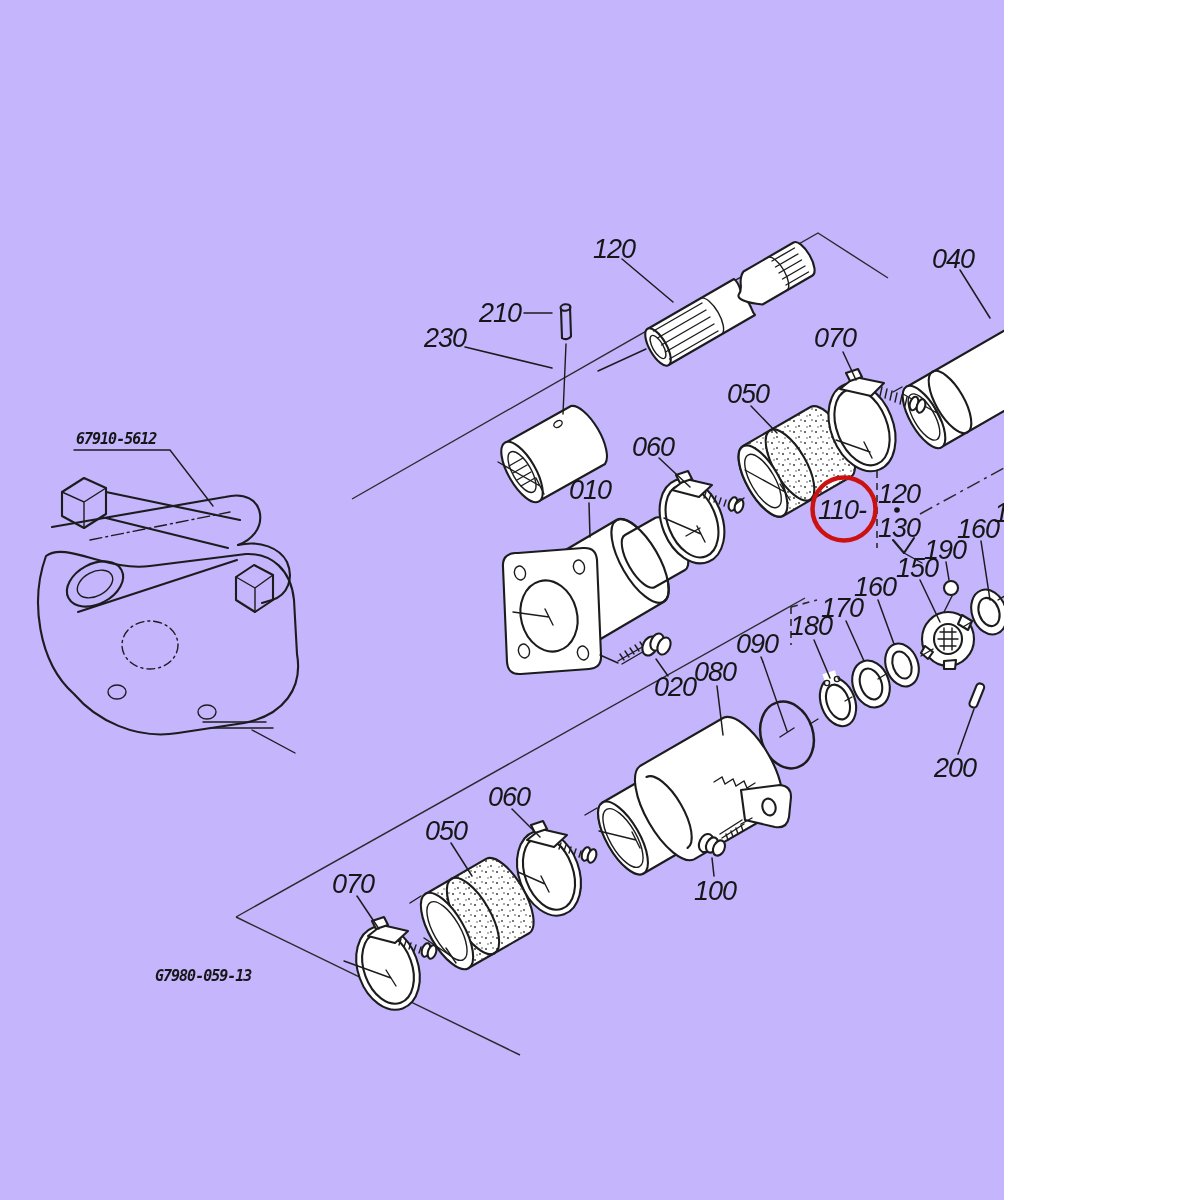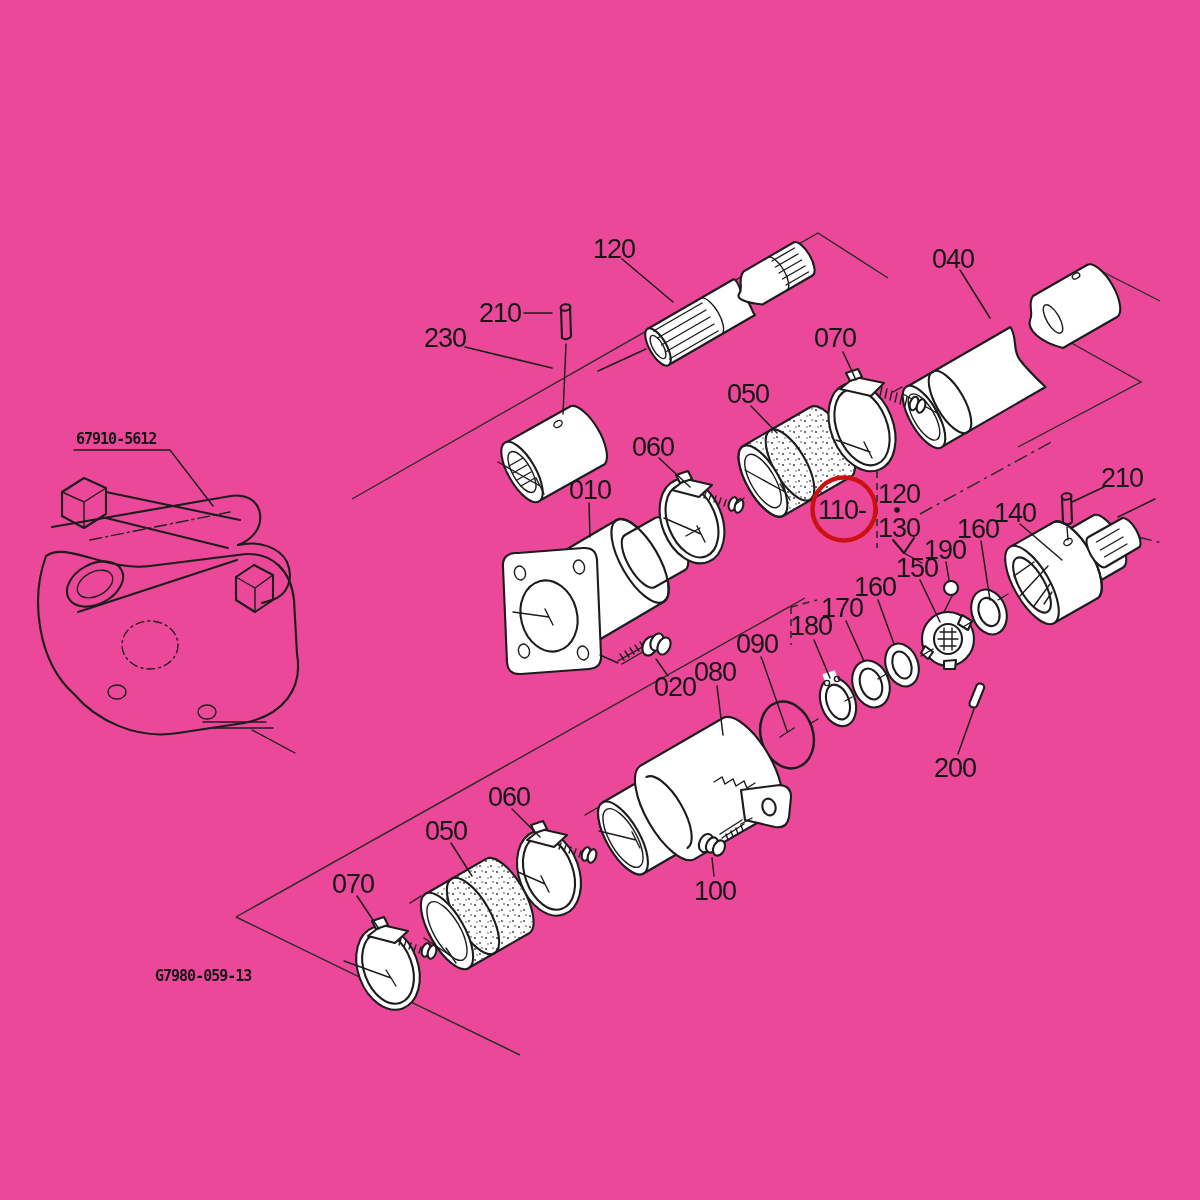--- a/index.html
+++ b/index.html
@@ -1,17 +1,17 @@
 <!DOCTYPE html>
 <html><head>
 <meta charset="utf-8">
 <style>
   html,body{margin:0;padding:0;background:#fff;}
-  #stage{position:relative;width:1200px;height:1200px;background:#ec4899;overflow:hidden;
-         font-family:"Liberation Sans", sans-serif;}
+  #stage{position:relative;width:1004px;height:1200px;background:#c4b5fd;overflow:hidden;
+         font-family:"Liberation Sans", sans-serif;font-style:italic;}
   svg{position:absolute;left:0;top:0;}
   svg *{vector-effect:none;}
   .pl{font-family:"Liberation Sans", sans-serif;font-size:27px;fill:#161616;
       letter-spacing:-1px;text-anchor:middle;}
   .ref{font-family:"DejaVu Sans Mono", monospace;font-weight:bold;font-size:15px;
        fill:#161616;letter-spacing:-1px;text-anchor:start;}
   .part{stroke:#1c1c1c;stroke-width:2.1;fill:#ffffff;stroke-linecap:round;stroke-linejoin:round;}
   .pline{stroke:#1c1c1c;stroke-width:2.1;fill:none;stroke-linecap:round;stroke-linejoin:round;}
   .thin{stroke:#1c1c1c;stroke-width:1.4;fill:none;stroke-linecap:round;}
   .leader{stroke:#1c1c1c;stroke-width:1.5;fill:none;stroke-linecap:round;}

